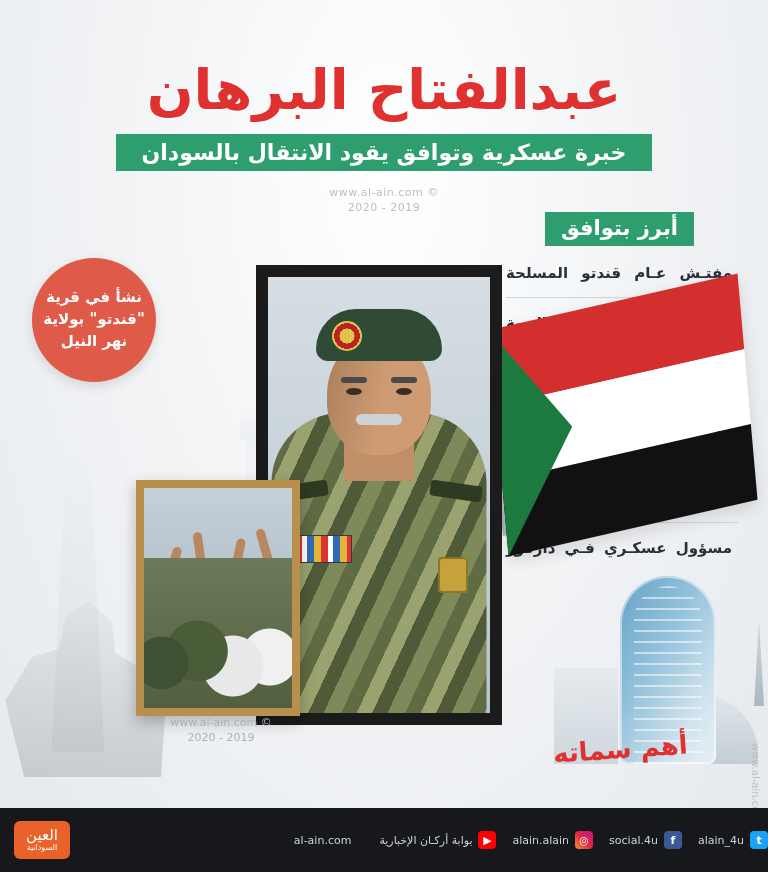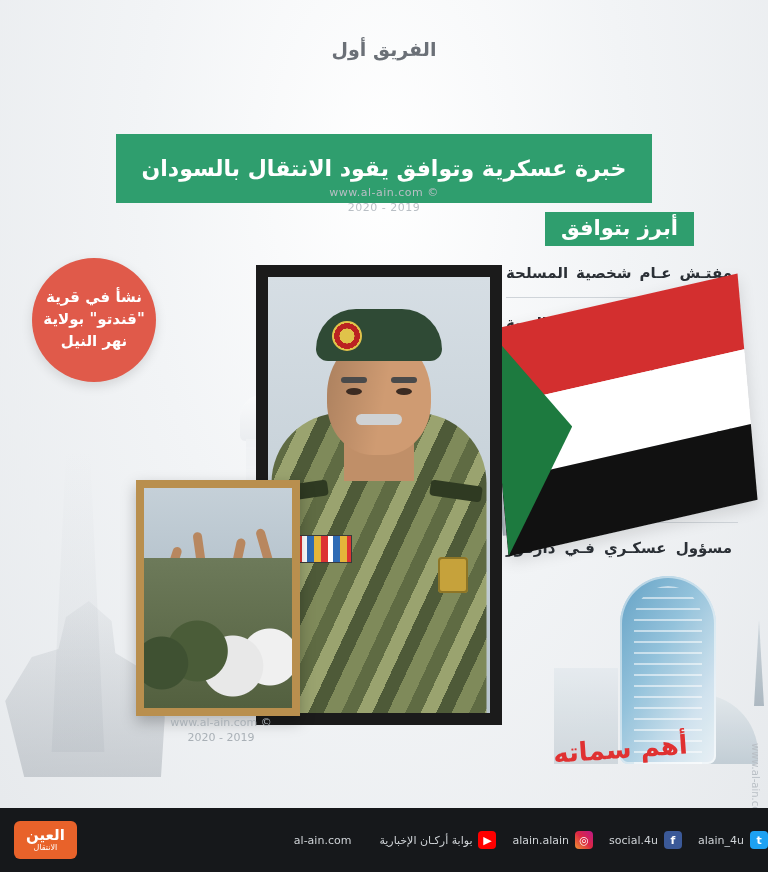--- a/index.html
+++ b/index.html
@@ -79,21 +79,21 @@
   .title{
     position:absolute;top:58px;right:0;left:0;text-align:center;
     font-size:55px;font-weight:bold;color:#e03131;letter-spacing:0px;
     text-shadow:0 1px 0 #fff;
   }
   .subtitle-wrap{
     position:absolute;top:134px;right:0;left:0;text-align:center;
   }
   .subtitle{
     display:inline-block;background:#2f9e6e;color:#fff;
-    font-size:22px;font-weight:bold;padding:22px 26px;letter-spacing:0;
+    font-size:22px;font-weight:bold;padding:6px 26px;letter-spacing:0;
   }
   .wm-top{
     position:absolute;top:186px;left:0;right:0;text-align:center;
     color:#b9bfc5;font-size:11px;line-height:1.35;letter-spacing:.5px;
   }
   .wm-top .c{font-size:11px;}
   
   .sec-label{
     position:absolute;top:212px;right:74px;
     background:#2f9e6e;color:#fff;font-size:21px;font-weight:bold;
@@ -263,21 +263,21 @@
   .ic-tw{background:#1da1f2;}
   .ic-fb{background:#3b5998;}
   .ic-ig{background:linear-gradient(45deg,#f09433,#dc2743 50%,#bc1888);}
   .ic-yt{background:#ff0000;}
   .portal{color:#cfd3d7;font-size:11px;}
   .site{color:#cfd3d7;font-size:11px;margin-left:auto;margin-right:14px;}
   .logo{
     margin-left:14px;margin-right:14px;background:#e8622a;color:#fff;border-radius:6px;
     padding:6px 12px;text-align:center;line-height:1.1;
   }
-  .logo .l1{font-size:15px;font-weight:bold;}
+  .logo .l1{font-size:15px;font-weight:normal;}
   .logo .l2{font-size:8px;}
   .f-left{display:flex;align-items:center;gap:16px;padding-left:14px;}
 </style>
 </head>
 <body>
 
 <div class="page">
 
   <div class="bg-tower"></div>
   <div class="bg-person"></div>
@@ -286,34 +286,34 @@
       <div class="dome"></div>
       <div class="shaft"></div>
   </div>
   <div class="bg-build">
     <div class="b-dome"></div>
     <div class="b-block"></div>
     <div class="b-tower"></div>
     <div class="b-spire"></div>
   </div>
 
-  <div class="eyebrow">الفريق أول</div>
+  <div class="title">عبدالفتاح البرهان</div>
   <div class="subtitle-wrap">
     <span class="subtitle">خبرة عسكرية وتوافق يقود الانتقال بالسودان</span>
   </div>
 
   <div class="wm-top">
     <div class="c">© www.al-ain.com</div>
     <div>2019 - 2020</div>
   </div>
 
   <div class="sec-label">أبرز بتوافق</div>
 
   <div class="list">
-    <div class="list-item">مفتـش عـام شخصية المسلحة</div>
+    <div class="list-item">مفتـش عـام قندتو المسلحة</div>
     <div class="list-item">رئيـس أركـان القوات البرية</div>
     <div class="list-item">قائـد قـوات حـرس الحدود</div>
     <div class="list-item">الإشراف على القوات السودانية في اليمن</div>
     <div class="list-item">ملحـق عسكري فـي الصين</div>
     <div class="list-item">مسؤول عسكـري فـي دارفور</div>
   </div>
 
   <div class="flag-pole"></div>
   <div class="flag">
     <div class="band red"></div>
@@ -377,17 +377,17 @@
         <span>alain.alain</span>
       </div>
       <div class="soc">
         <span class="ic ic-yt">▶</span>
         <span class="portal">بوابة أركـان الإخبارية</span>
       </div>
     </div>
     <div class="site">al-ain.com</div>
     <div class="logo">
       <div class="l1">العين</div>
-      <div class="l2">الانتقال</div>
+      <div class="l2">السودانية</div>
     </div>
   </div>
 
 </div>
 
 </body></html>

